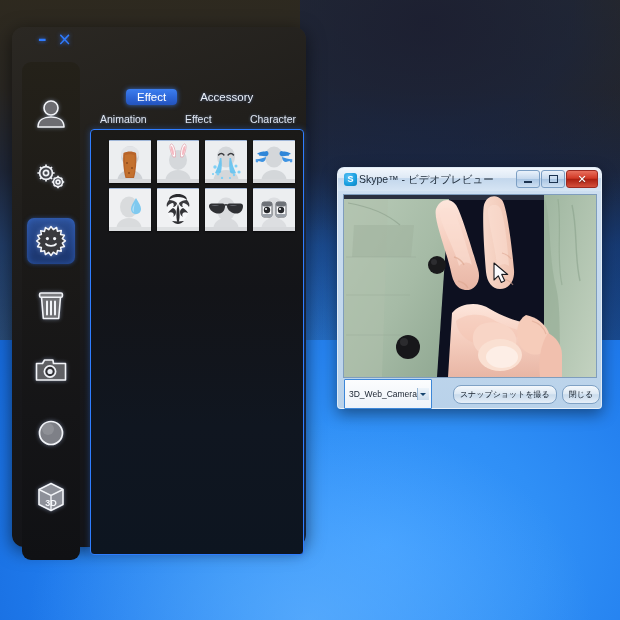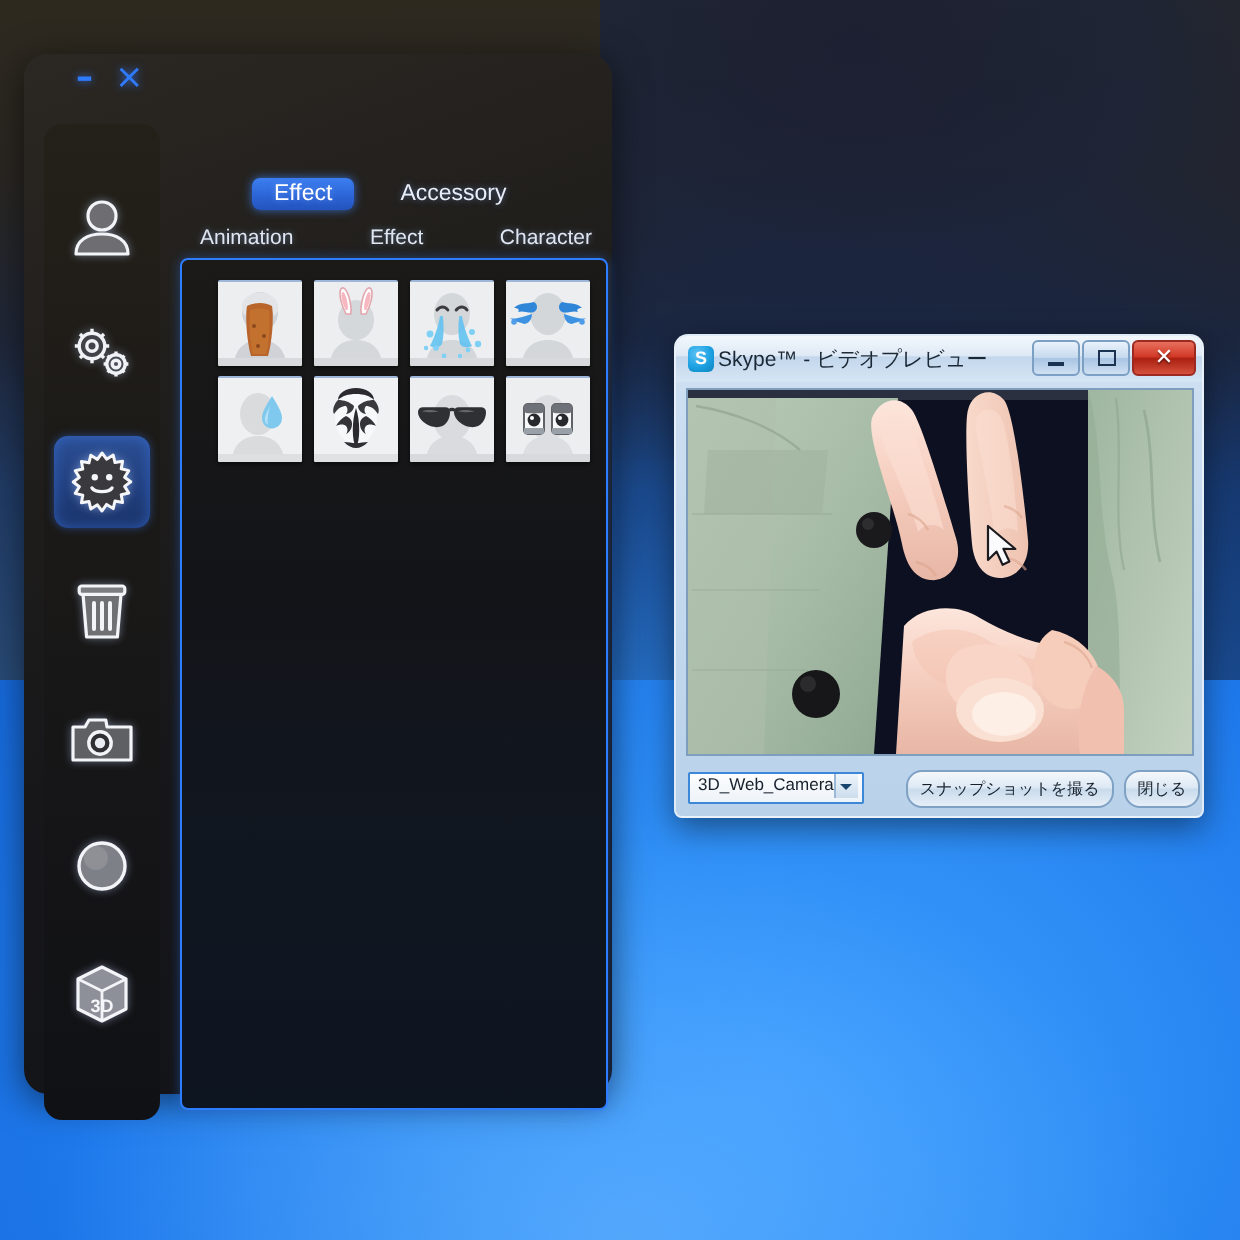--- a/index.html
+++ b/index.html
@@ -159,23 +159,23 @@
 
   .sk-video{
     position:absolute;left:5px;top:26px;width:252px;height:182px;
     background:#111;overflow:hidden;border:1px solid #7f9dbd;
   }
   .sk-bottom{
     position:absolute;left:0;bottom:0;width:263px;height:28px;
     display:flex;align-items:center;gap:5px;padding:0 6px;box-sizing:border-box;
   }
   .sk-select{
-    width:105px;height:16px;border:1px solid #3c87d8;
+    width:105px;height:30px;border:1px solid #3c87d8;
     background:linear-gradient(180deg,#fcfdfe 0%,#eef3f9 100%);
-    display:flex;justify-content:space-between;
+    display:flex;align-items:center;justify-content:space-between;
     padding:0 2px 0 4px;box-sizing:border-box;border-radius:1px;cursor:pointer;
   }
   .sk-select span{font-size:8.5px;color:#17212e;white-space:nowrap;}
   .sk-arrow{
     width:11px;height:12px;display:flex;align-items:center;justify-content:center;
     background:linear-gradient(180deg,#eef5fb 0%,#ccdded 100%);border-left:1px solid #9ab8d6;
   }
   .sk-arrow b{border-left:3px solid transparent;border-right:3px solid transparent;
              border-top:3.5px solid #17456f;display:block;}
   .sk-btn{

